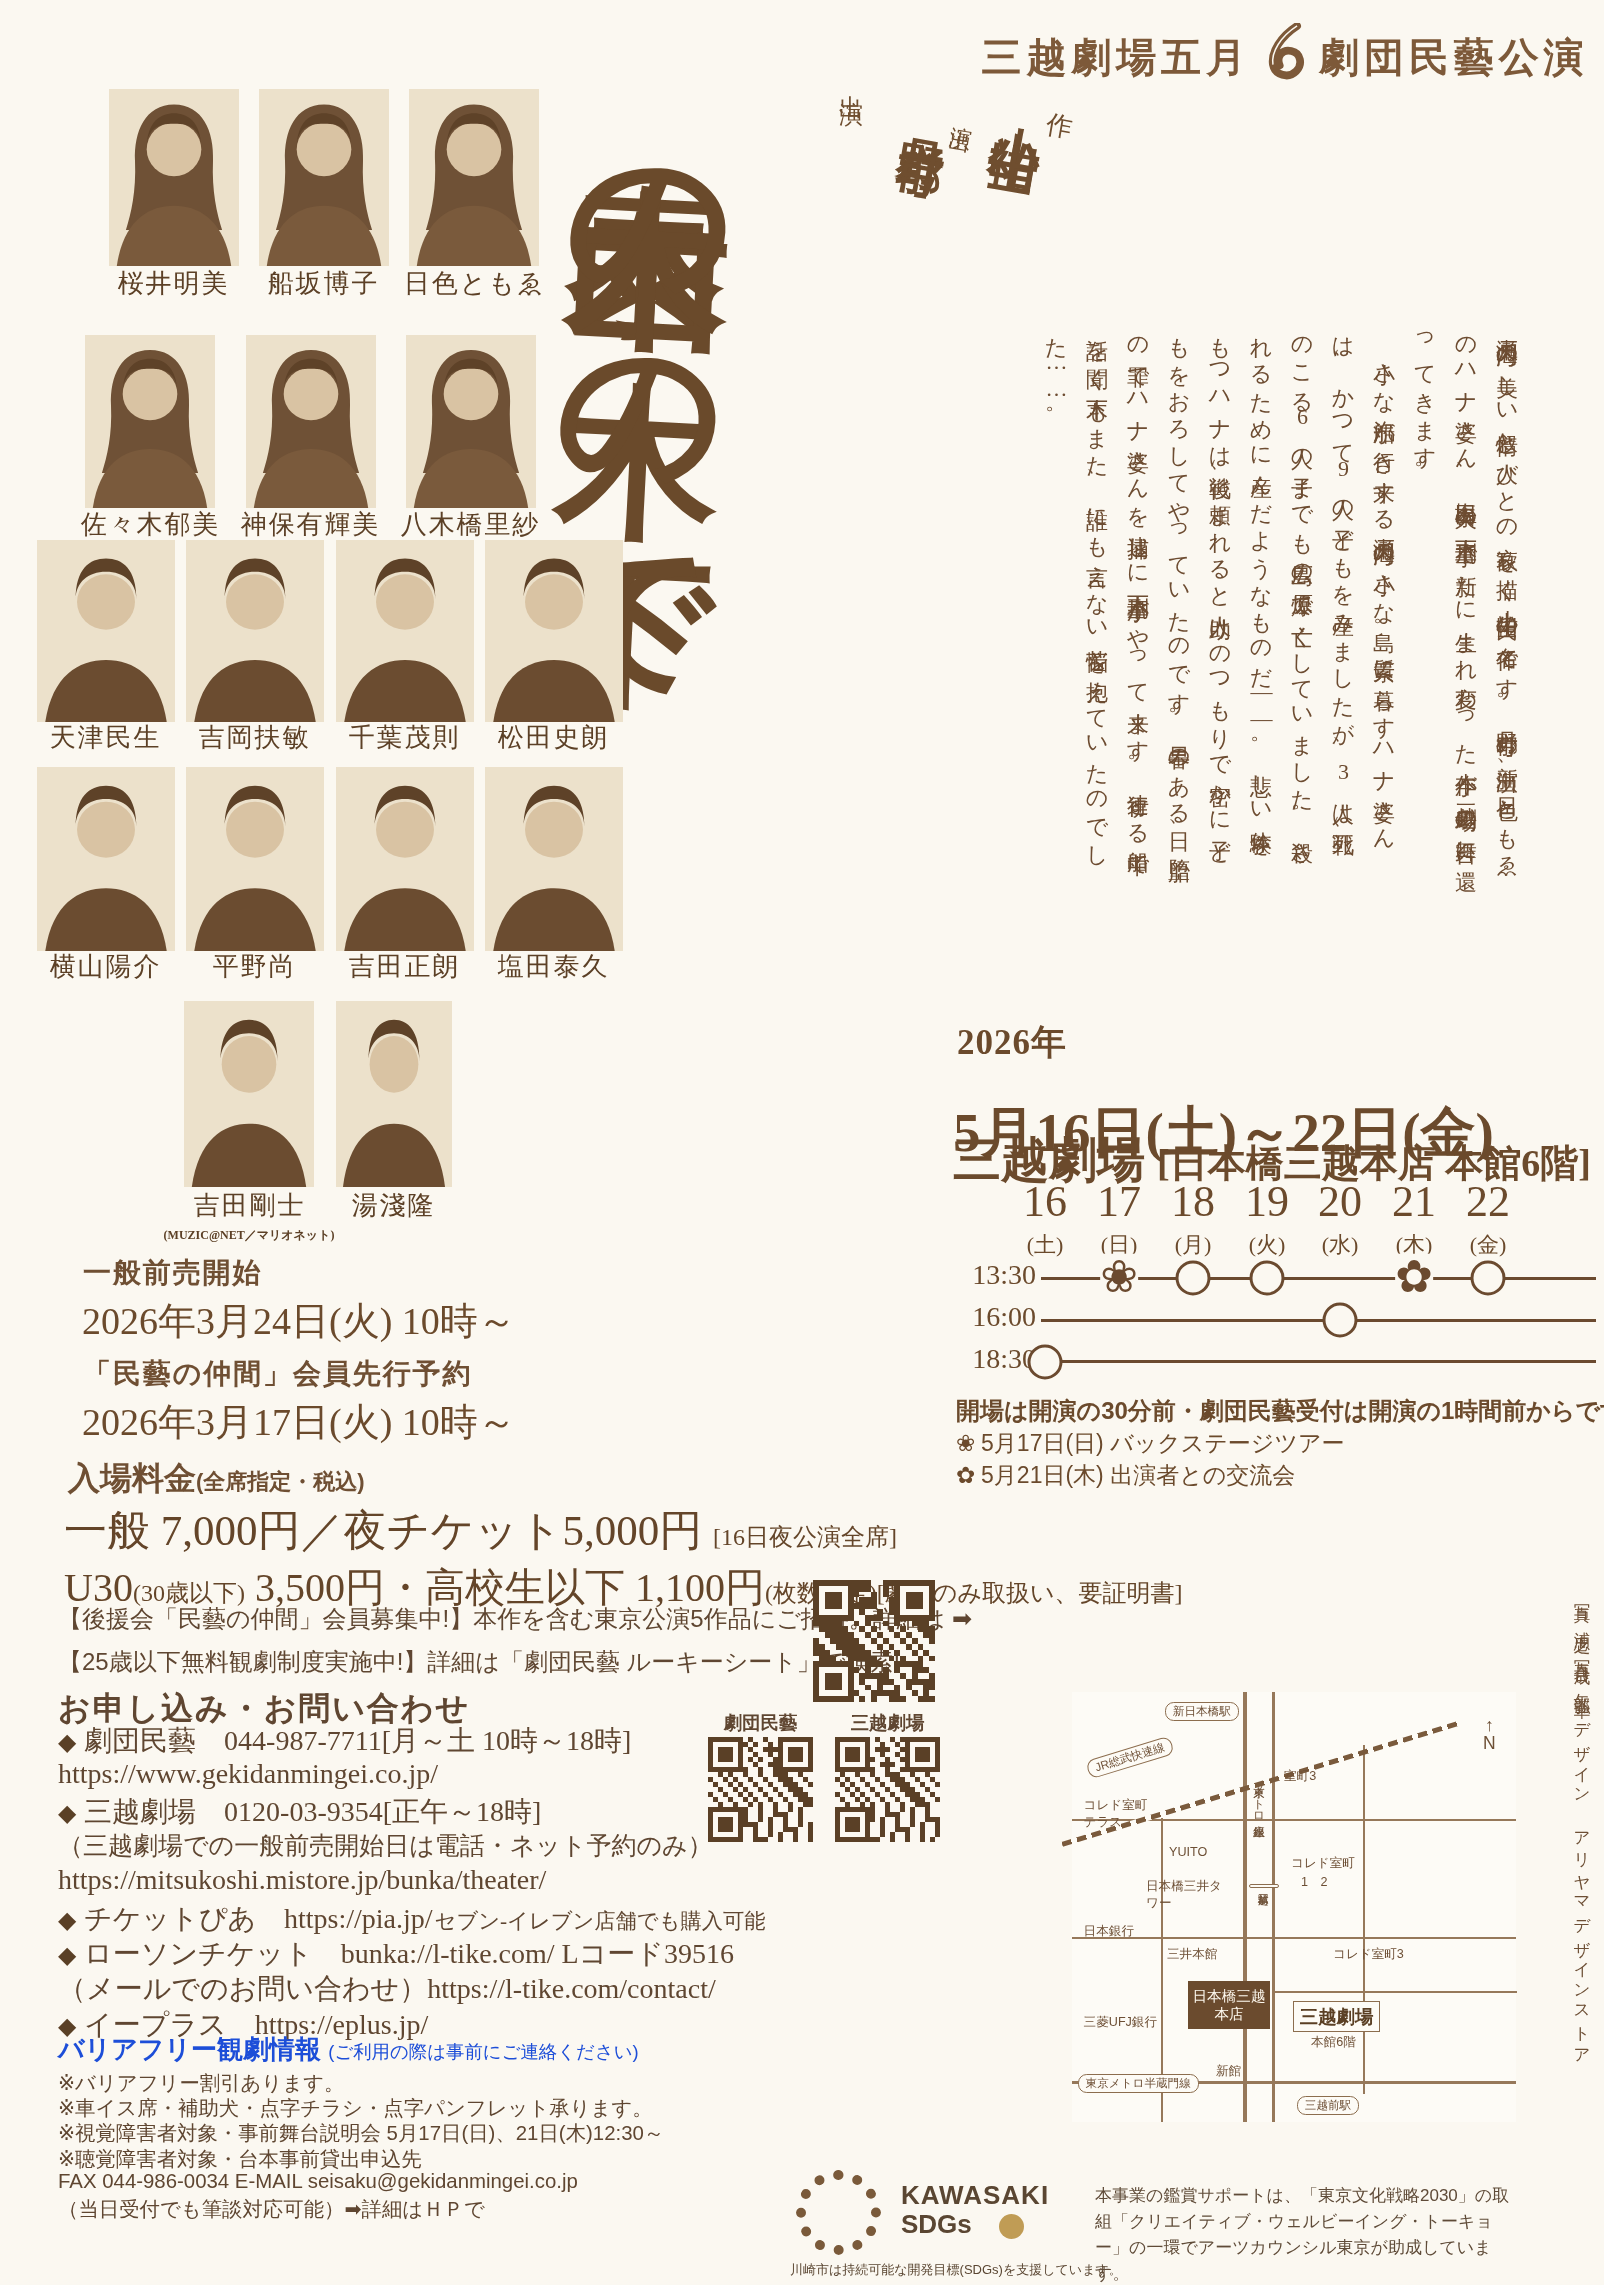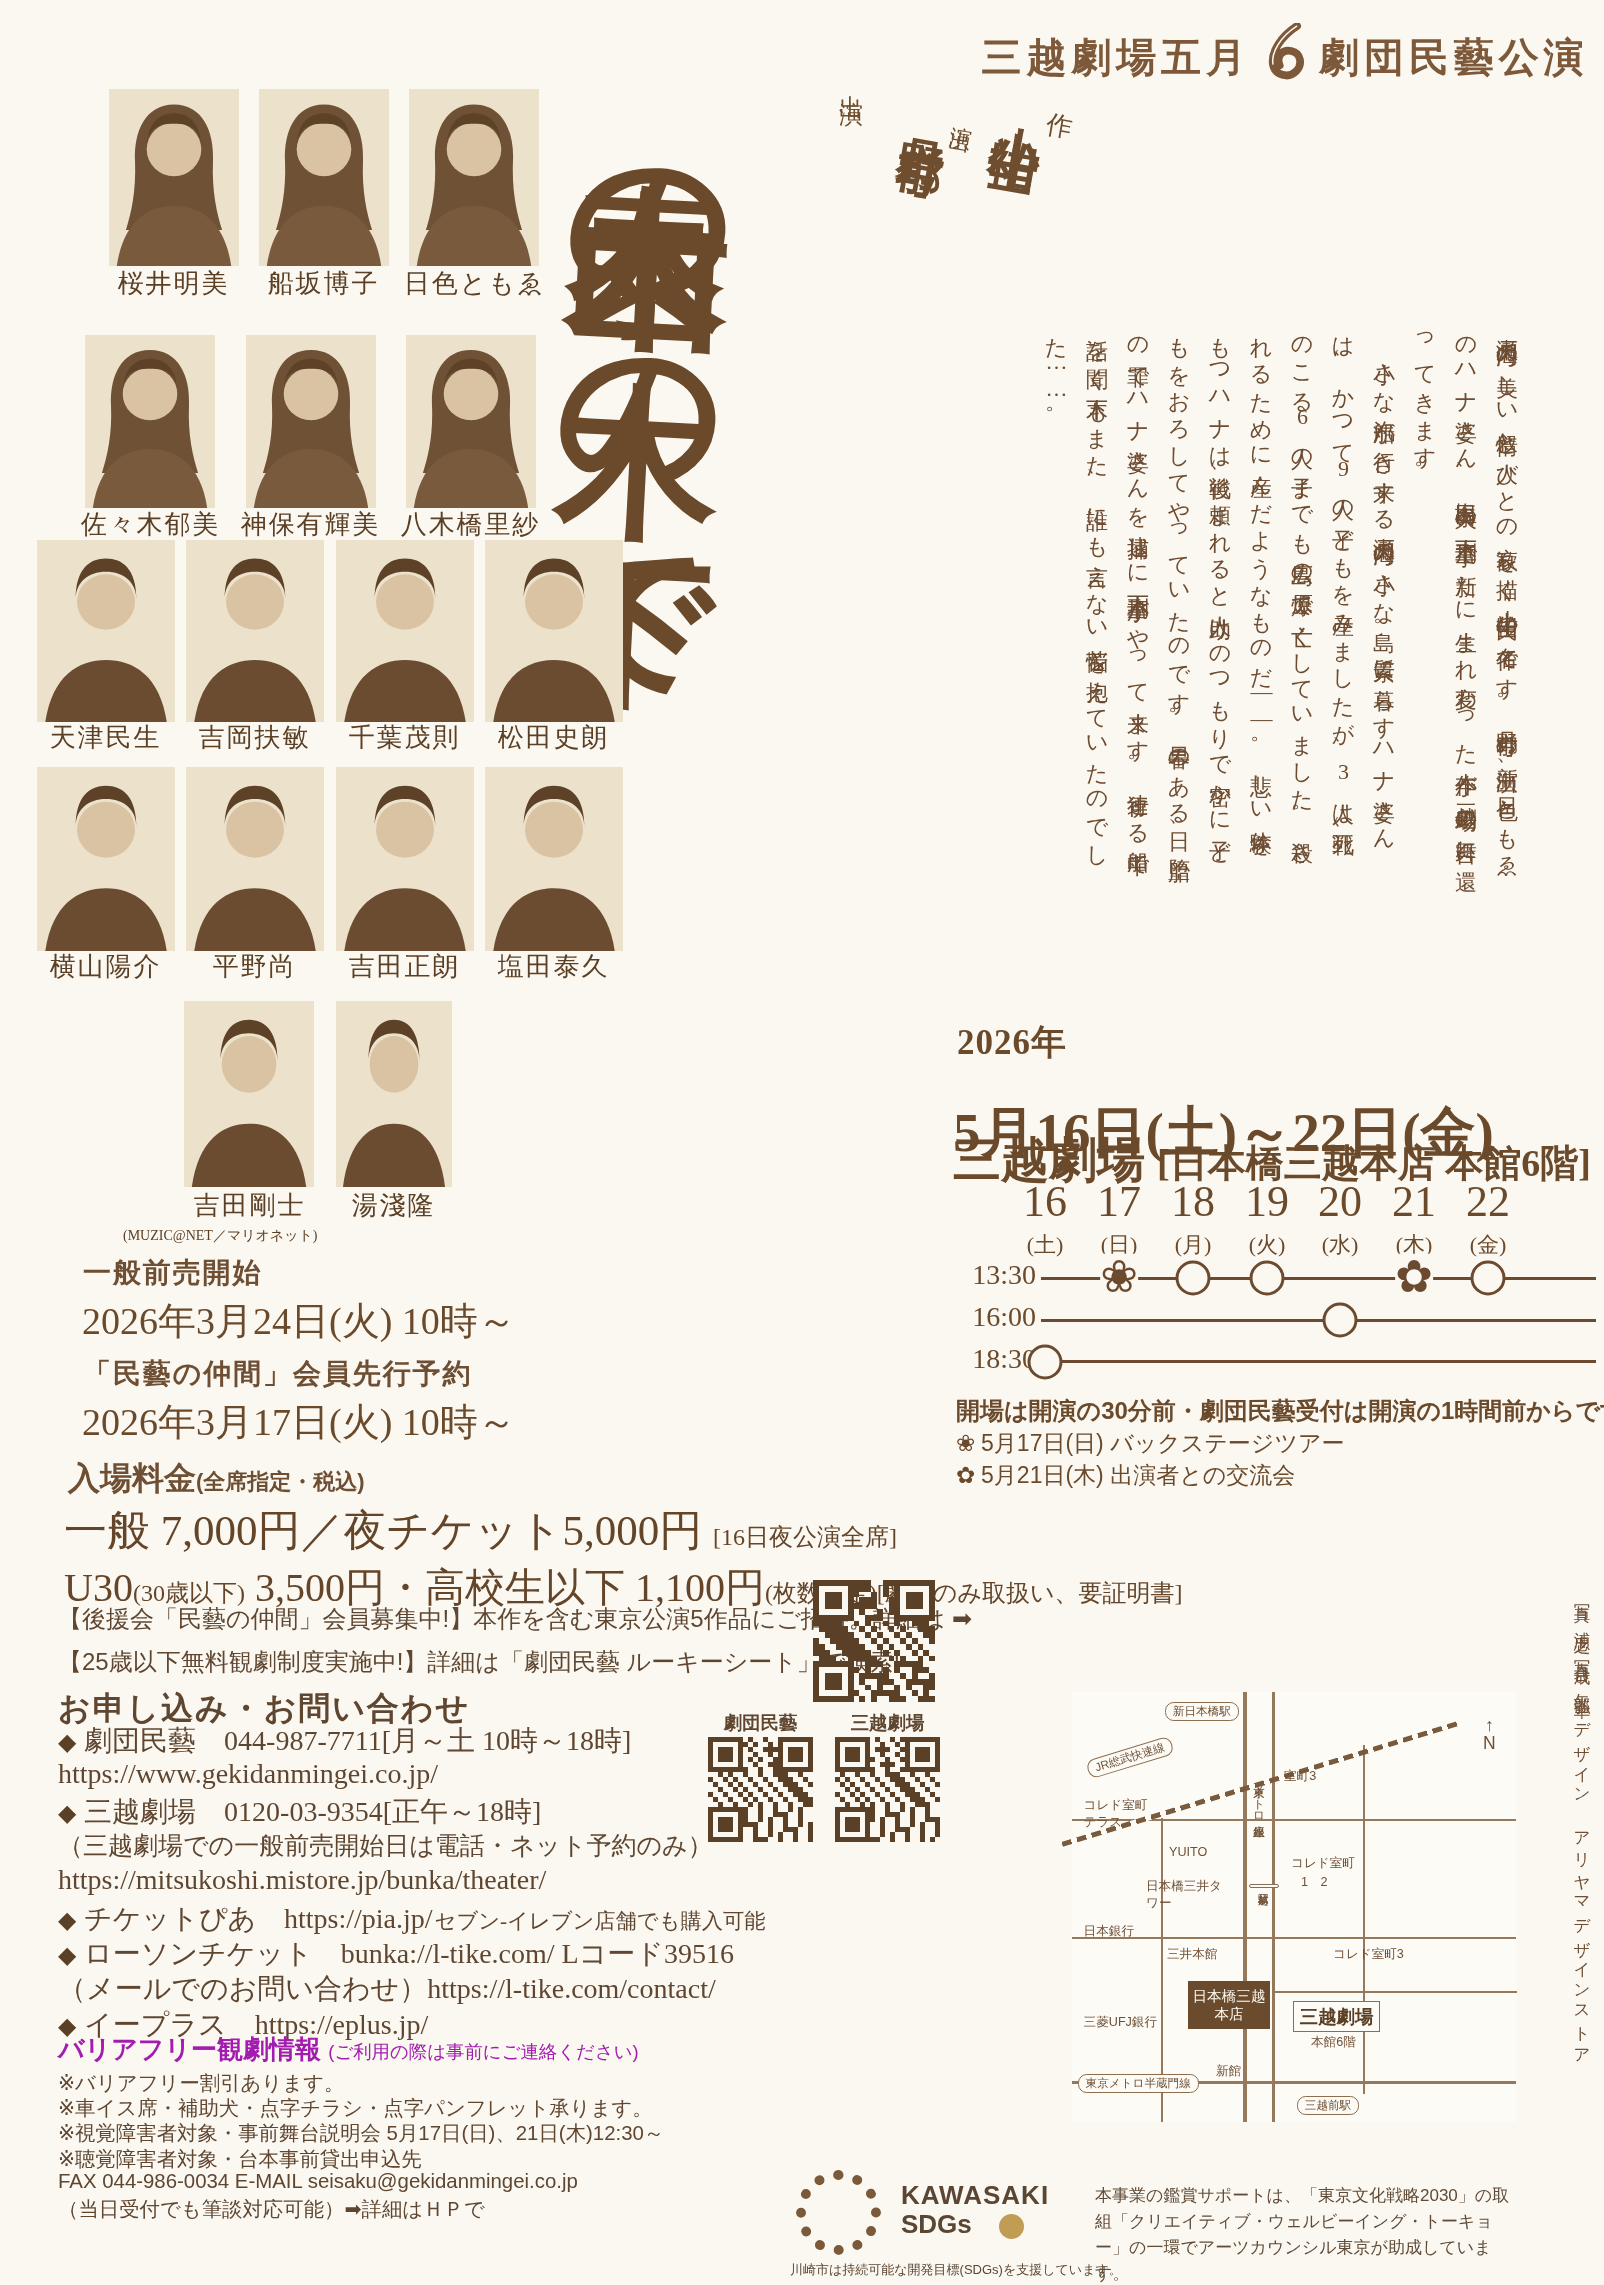--- a/index.html
+++ b/index.html
@@ -18,21 +18,21 @@
   .credit-col .nm{font-size:51px;letter-spacing:5.8px;font-weight:bold;}
   .cast-lbl{left:835px;top:76px;font-size:24px;letter-spacing:5.8px;color:#6f4e2f;}
   
   .synopsis{left:959px;top:322px;width:569px;height:545px;font-size:22px;line-height:41px;
             letter-spacing:2.2px;color:#6d4c31;}
   .synopsis p{margin:0;}
   
   .photo{background:#ede2cd;overflow:hidden;}
   .photo svg{display:block;width:100%;height:100%;}
   .cast-name{font-size:26px;color:#5c4026;text-align:center;white-space:nowrap;letter-spacing:1.9px;}
-  .cast-note{font-size:14px;color:#5c4026;white-space:nowrap;}
+  .cast-note{font-size:12px;color:#5c4026;text-align:center;white-space:nowrap;font-weight:bold;}
   
   .perf-year{left:957px;top:1019px;font-size:35px;font-weight:bold;color:#6b4a2c;letter-spacing:1px;}
   .perf-dates{left:953px;top:1060px;font-size:55px;font-weight:bold;color:#6b4a2c;letter-spacing:0px;white-space:nowrap;margin-top:36px;}
   .perf-venue{left:953px;top:1128px;font-size:48px;font-weight:bold;color:#6b4a2c;white-space:nowrap;}
   .perf-venue .sub{font-size:38px;font-weight:bold;}
   
   .sched{left:956px;top:1176px;width:648px;height:209px;}
   .sch-day{position:absolute;text-align:center;transform:translateX(-50%);color:#6b4a2c;}
   .sch-day .num{font-size:44px;line-height:1;}
   .sch-day .dow{font-size:22px;line-height:1;margin-top:9.7px;}
@@ -62,21 +62,21 @@
              font-family:"Liberation Sans","DejaVu Sans",sans-serif;letter-spacing:1.9px;white-space:nowrap;}
   .c-line{position:absolute;left:58px;font-size:28px;color:#5f4631;white-space:nowrap;}
   .c-line .blt{color:#5a4026;font-size:0.85em;margin-right:7.8px;}
   .c-line .sfx{font-size:21.3px;margin-left:2px;}
   .c-line.small{font-size:25px;}
   .qr-label{position:absolute;font-size:18.4px;font-weight:bold;color:#5f4631;text-align:center;
             font-family:"Liberation Sans","DejaVu Sans",sans-serif;}
   .qr{position:absolute;}
   .qr svg{display:block;width:100%;height:100%;}
   
-  .bf-h{left:58px;top:2032px;font-size:26px;font-weight:bold;color:#a21caf;
+  .bf-h{left:58px;top:2032px;font-size:26px;font-weight:bold;color:#1d4ed8;
         font-family:"Liberation Sans","DejaVu Sans",sans-serif;white-space:nowrap;}
   .bf-h .sub{font-size:18.4px;font-weight:normal;}
   .bf-line{position:absolute;left:58px;font-size:20.4px;color:#5f4631;white-space:nowrap;
            font-family:"Liberation Sans","DejaVu Sans",sans-serif;}
   
   .map{left:1072px;top:1692px;width:444px;height:430px;background:#fdfbf6;
        font-family:"Liberation Sans","DejaVu Sans",sans-serif;}
   .road{position:absolute;background:#96785a;}
   .rail{position:absolute;height:4.9px;background:repeating-linear-gradient(90deg,#7a5a3c 0 9.7px,#fdfbf6 9.7px 15.5px);}
   .map-label{position:absolute;font-size:12.6px;color:#6d4f35;white-space:nowrap;}

